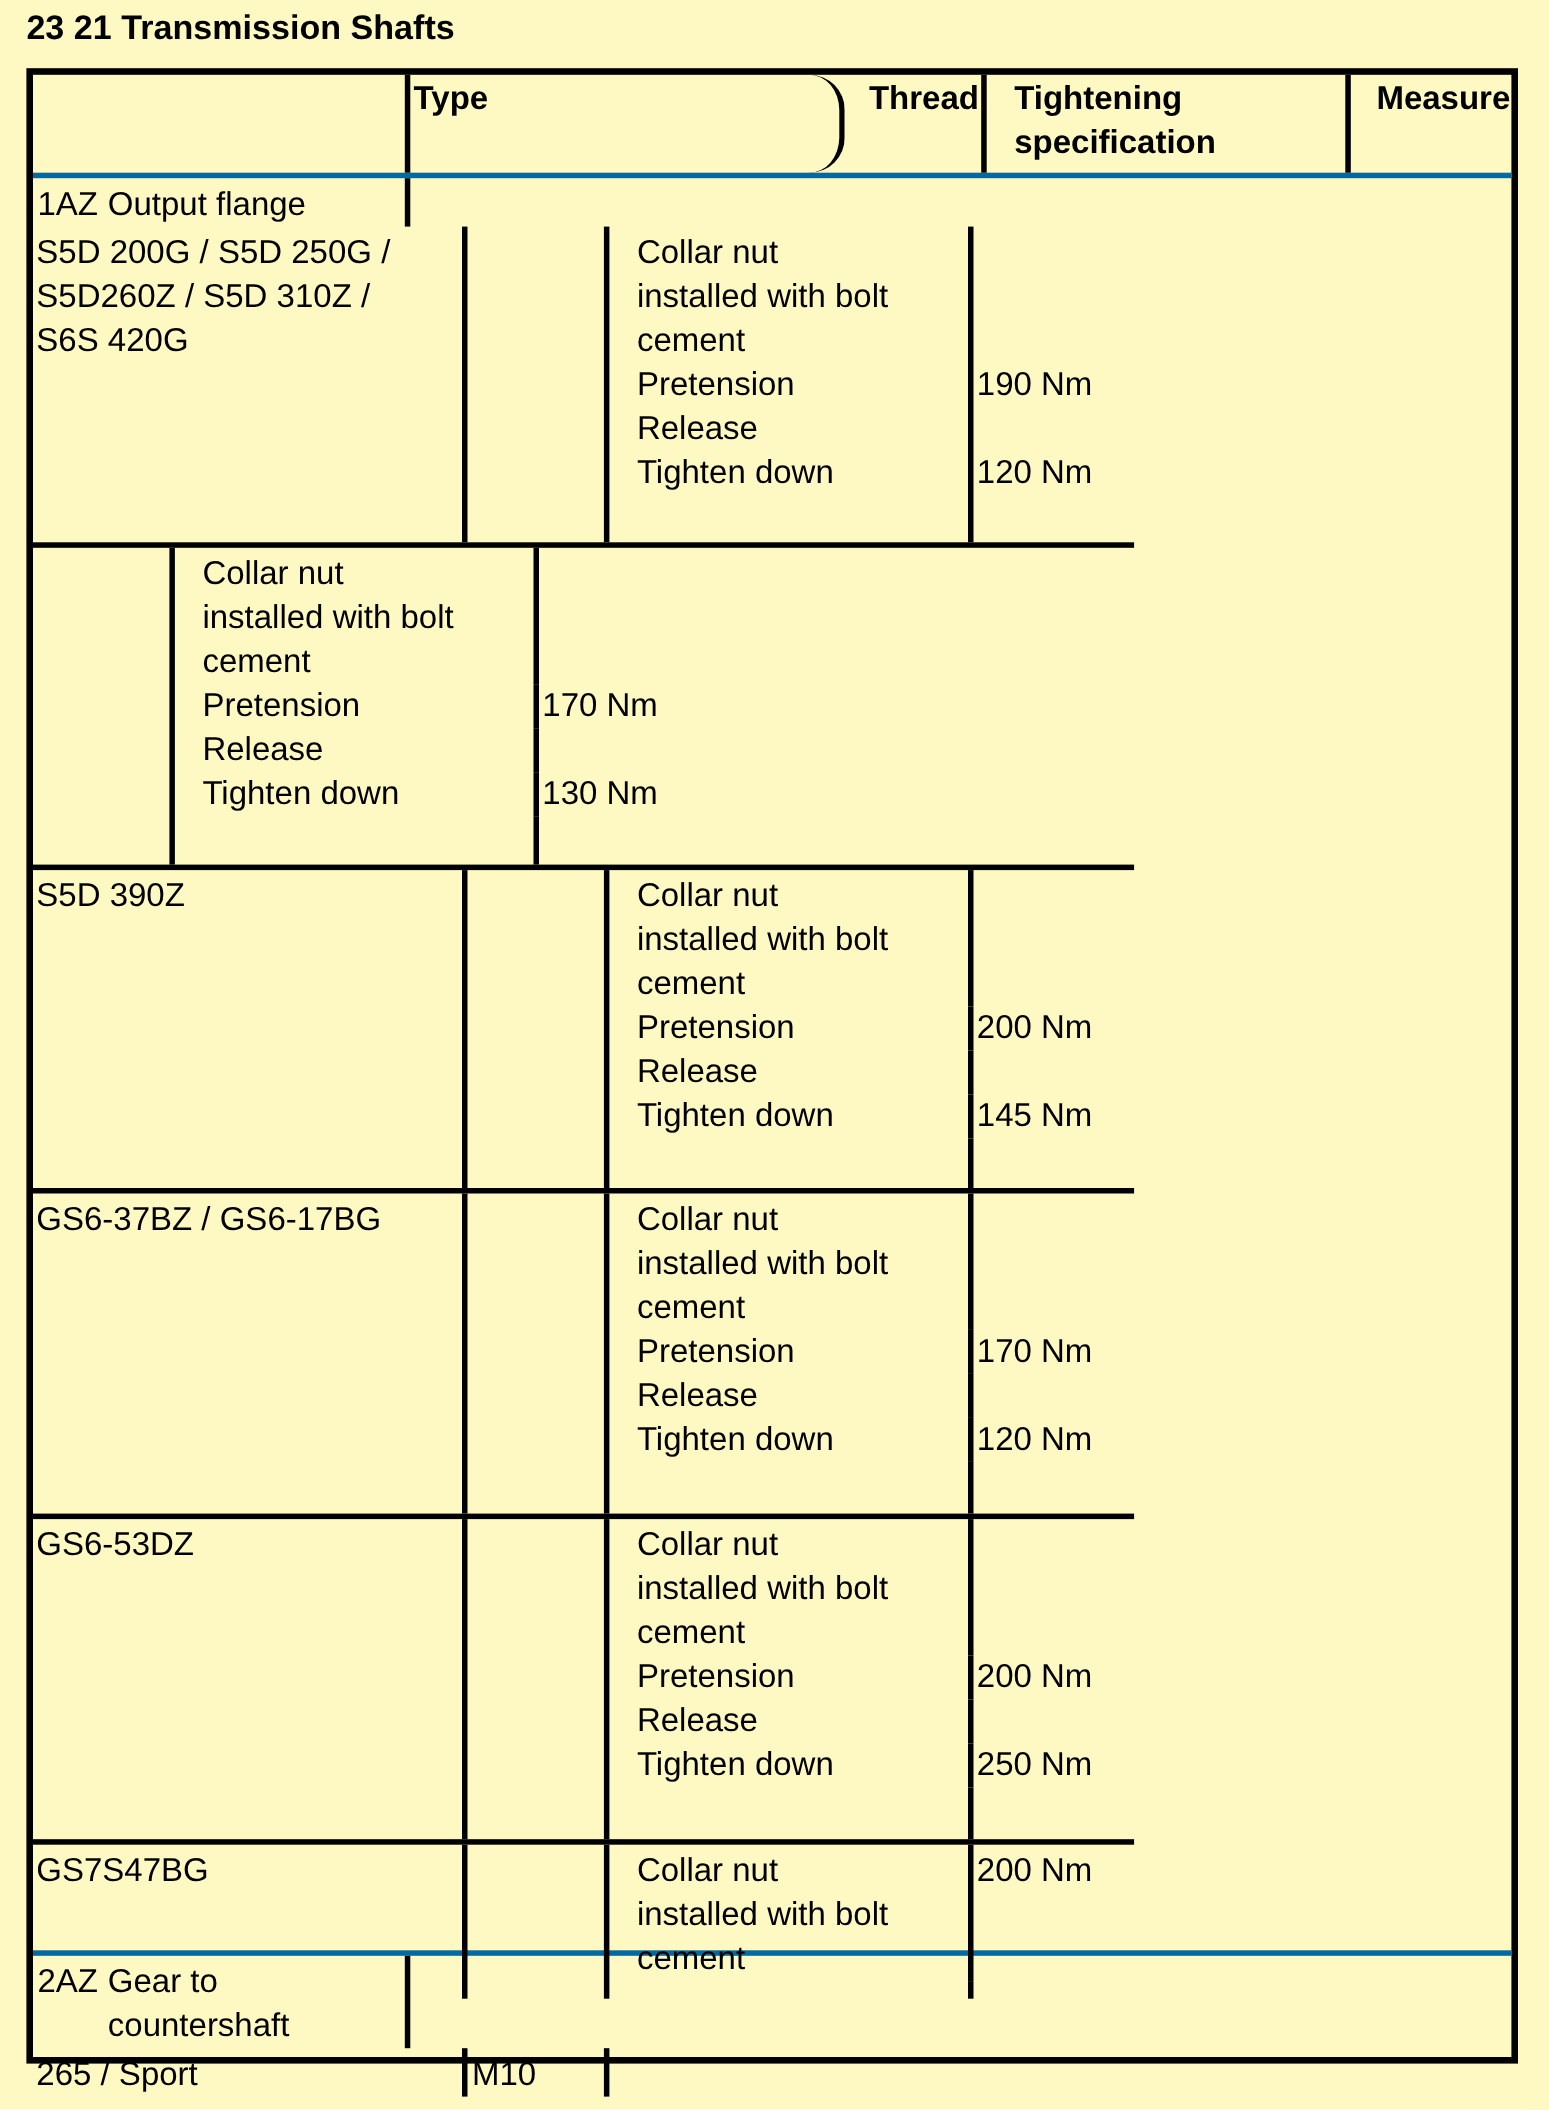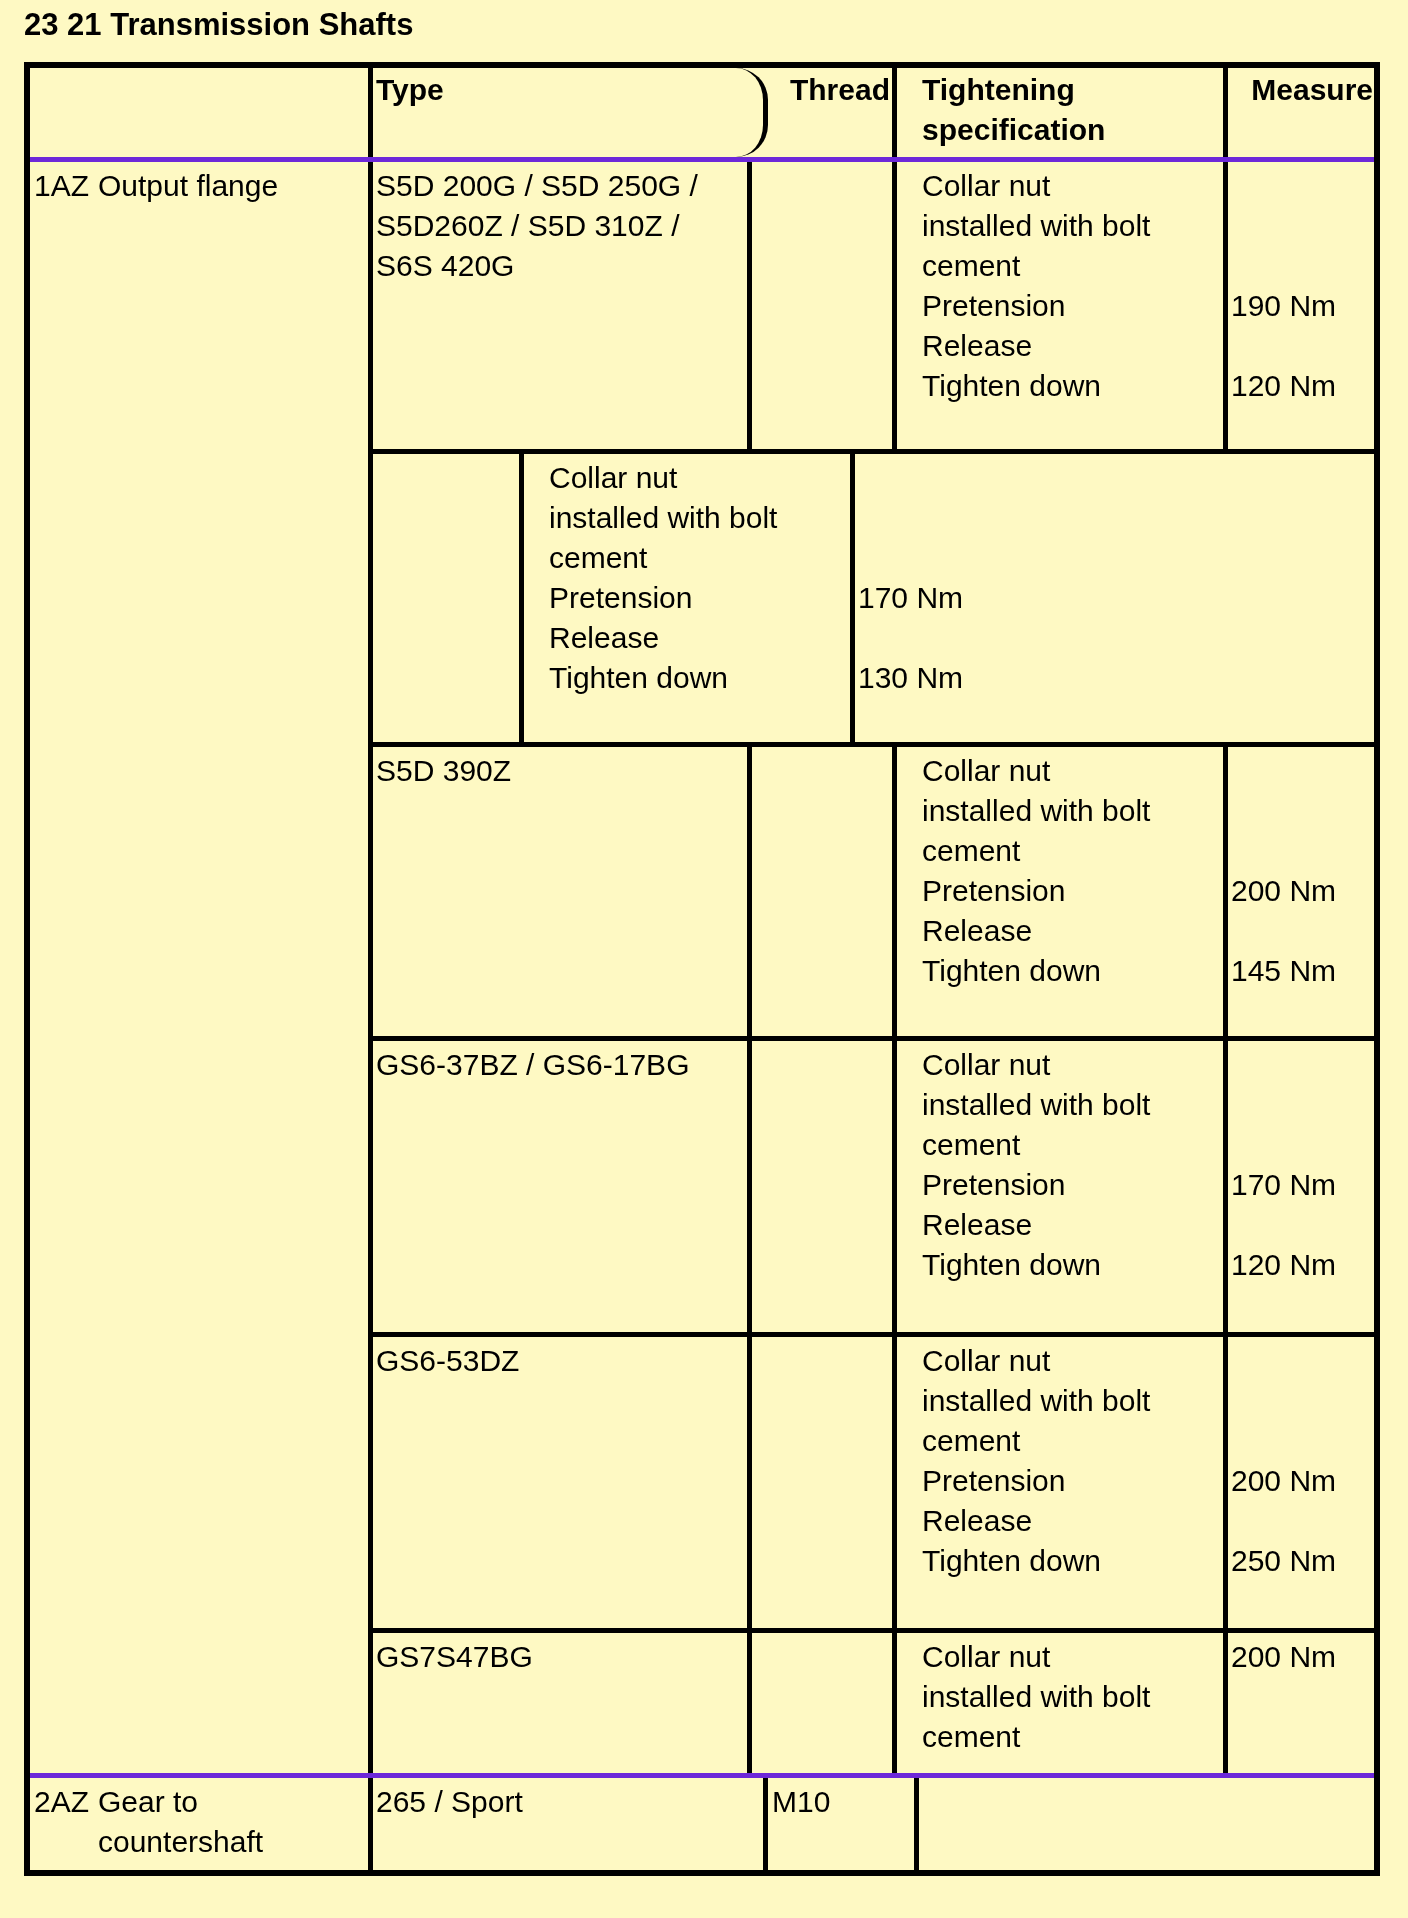--- a/index.html
+++ b/index.html
@@ -26,37 +26,37 @@
   
   .hrow { display: flex; height: 89px; }
   .hcell { font-weight: bold; }
   .h-item   { width: 343px; border-right: 5px solid #000; }
   .h-type   { width: 395px; border-right: 5px solid #000; padding: 2px 0 0 3px; border-radius: 32px; }
   .h-thread { width: 129px; border-right: 5px solid #000; text-align: right; padding: 2px 2px 0 0; }
   .h-tight  { width: 326px; padding: 2px 0 0 25px; }
   .h-meas   { width: 151px; border-left: 5px solid #000; text-align: right; padding: 2px 1px 0 0; }
 
   
-  .grow { display: flex; border-top: 5px solid #6d28d9; }
+  .grow { display: flex; border-top: 5px solid #0369a1; flex-direction: column; }
   .g0 { height: 1616px; }
   .g1 { height: 103px; }
 
   .item-cell { width: 343px; border-right: 5px solid #000; padding: 4px 0 0 4px; display: flex; }
   .code  { width: 64px; flex: none; }
   .iname { white-space: pre-line; }
 
   .blocks { width: 1001px; display: flex; flex-direction: column; }
   .brow { display: flex; flex: none; }
   .brow + .brow { border-top: 5px solid #000; }
   .bh0 { height: 287px; } .bh1 { height: 293px; } .bh2 { height: 294px; }
   .bh3 { height: 296px; } .bh4 { height: 296px; } .bh5 { height: 145px; }
   .bhf { flex: 1; }
 
   .type-cell   { width: 395px; border-right: 5px solid #000; padding: 4px 2px 0 3px; white-space: pre-line; }
-  .thread-cell { width: 151px; border-right: 5px solid #000; padding: 4px 0 0 4px; }
+  .thread-cell { width: 129px; border-right: 5px solid #000; padding: 4px 0 0 4px; }
   .specmeas { width: 477px; display: flex; flex-direction: column; }
   .srow { display: flex; flex: none; }
   .srow.fill { flex: 1; }
   .slabel { width: 326px; padding-left: 25px; white-space: pre-line; }
   .smeas  { width: 151px; border-left: 5px solid #000; padding-left: 3px; }
   .srow:first-child .slabel, .srow:first-child .smeas { padding-top: 4px; }
 </style>
 </head>
 <body>
 

